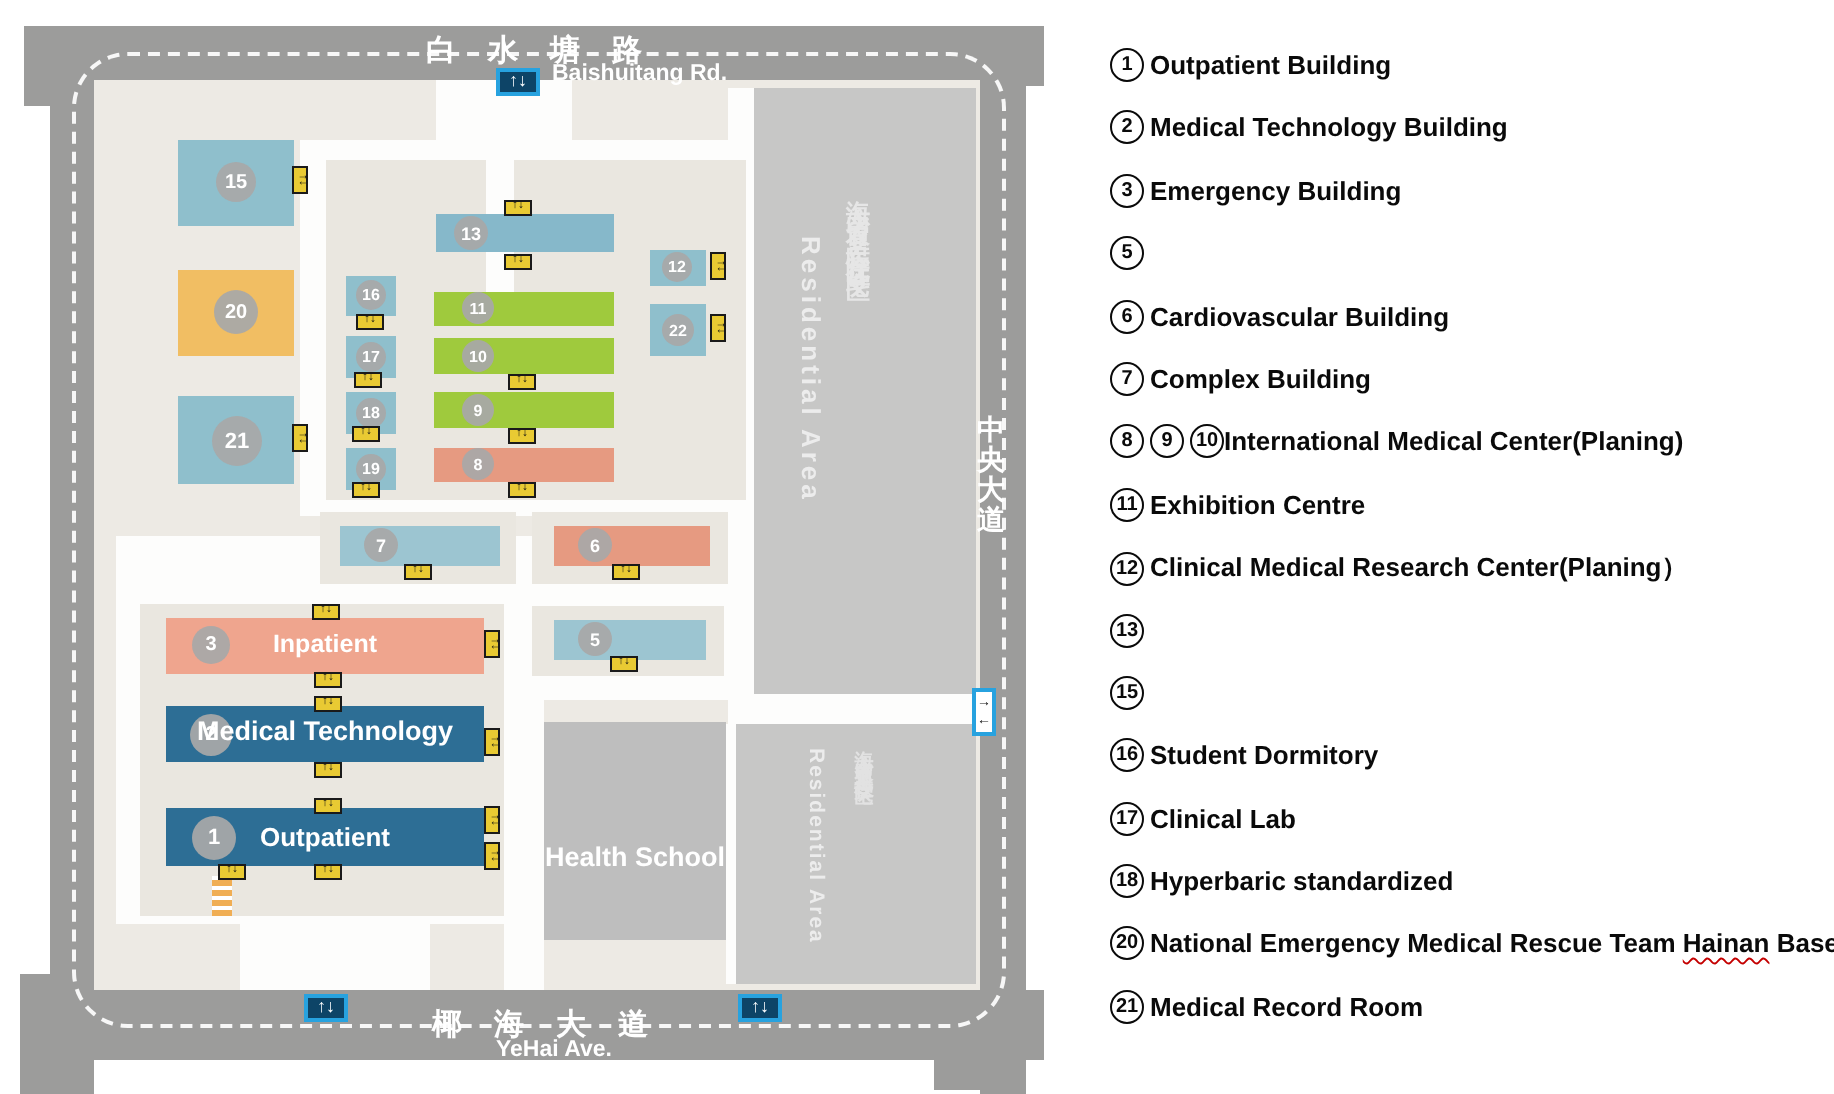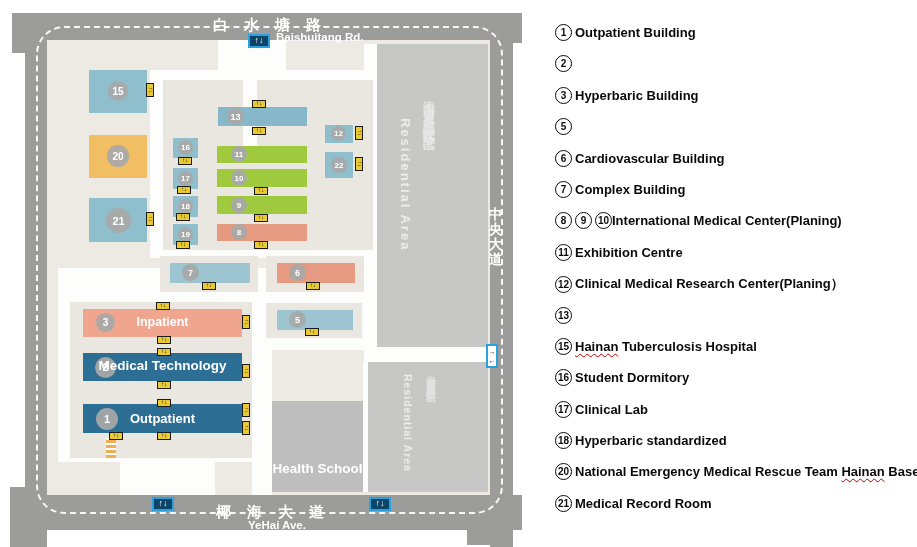--- a/index.html
+++ b/index.html
@@ -78,21 +78,21 @@
     <div class="pad" style="left:70px;top:302px;width:182px;height:156px;"></div>
 
     <div class="grayblock" style="left:377px;top:44px;width:111px;height:303px;"></div>
     <div class="areatext vtext-lat" style="left:398px;top:118px;font-size:13px;letter-spacing:2px;">Residential Area</div>
     <div class="areatext vtext-cjk" style="left:420px;top:90px;font-size:12px;letter-spacing:4px;color:#E6E6E6;">海南省农垦总医院住宅区</div>
 
     <div class="grayblock" style="left:368px;top:362px;width:120px;height:130px;"></div>
     <div class="areatext vtext-lat" style="left:402px;top:374px;font-size:10.5px;letter-spacing:1px;">Residential Area</div>
     <div class="areatext vtext-cjk" style="left:424px;top:368px;font-size:9.5px;letter-spacing:2px;color:#E2E2E2;">海南省农垦卫校住宅区</div>
 
-    <div class="grayblock2" style="left:272px;top:361px;width:91px;height:91px;margin-top:40px;">
+    <div class="grayblock2" style="left:272px;top:361px;width:91px;height:109px;">
       <div class="blabel" style="top:60px;font-size:13.5px;color:#fff;">Health School</div>
     </div>
 
     <div class="b teal" style="left:89px;top:70px;width:58px;height:43px;">
       <span class="circ" style="left:19px;top:11px;width:20px;height:20px;font-size:10px;">15</span>
     </div>
 
     <div class="b orange" style="left:89px;top:135px;width:58px;height:43px;">
       <span class="circ" style="left:18px;top:10px;width:22px;height:22px;font-size:10px;">20</span>
     </div>
@@ -219,24 +219,25 @@
   </div>
 
   <div class="legend">
 
     <div class="litem" style="top:24px;">
       <span class="lnum">1</span>
       <span class="ltext"><span>Outpatient Building</span><span class="wavy"></span><span></span></span>
     </div>
     <div class="litem" style="top:55px;">
       <span class="lnum">2</span>
+      <span class="ltext"><span>Medical Technology Building</span><span class="wavy"></span><span></span></span>
     </div>
     <div class="litem" style="top:87px;">
       <span class="lnum">3</span>
-      <span class="ltext"><span>Hyperbaric Building</span><span class="wavy"></span><span></span></span>
+      <span class="ltext"><span>Emergency Building</span><span class="wavy"></span><span></span></span>
     </div>
     <div class="litem" style="top:118px;">
       <span class="lnum">5</span>
     </div>
     <div class="litem" style="top:150px;">
       <span class="lnum">6</span>
       <span class="ltext"><span>Cardiovascular Building</span><span class="wavy"></span><span></span></span>
     </div>
     <div class="litem" style="top:181px;">
       <span class="lnum">7</span>
@@ -254,21 +255,20 @@
     </div>
     <div class="litem" style="top:275px;">
       <span class="lnum">12</span>
       <span class="ltext"><span>Clinical Medical Research Center(Planing）</span><span class="wavy"></span><span></span></span>
     </div>
     <div class="litem" style="top:307px;">
       <span class="lnum">13</span>
     </div>
     <div class="litem" style="top:338px;">
       <span class="lnum">15</span>
-      <span class="ltext"><span></span><span class="wavy">Hainan</span><span> Tuberculosis Hospital</span></span>
     </div>
     <div class="litem" style="top:369px;">
       <span class="lnum">16</span>
       <span class="ltext"><span>Student Dormitory</span><span class="wavy"></span><span></span></span>
     </div>
     <div class="litem" style="top:401px;">
       <span class="lnum">17</span>
       <span class="ltext"><span>Clinical Lab</span><span class="wavy"></span><span></span></span>
     </div>
     <div class="litem" style="top:432px;">

